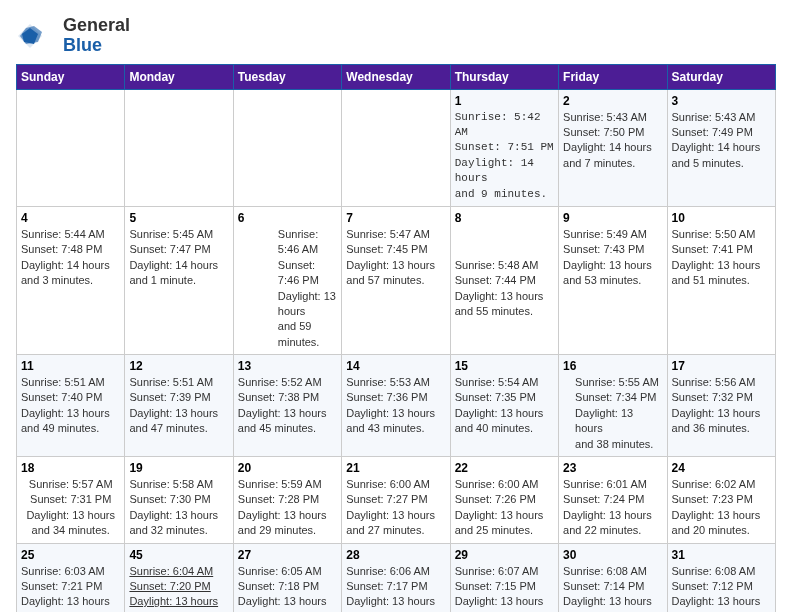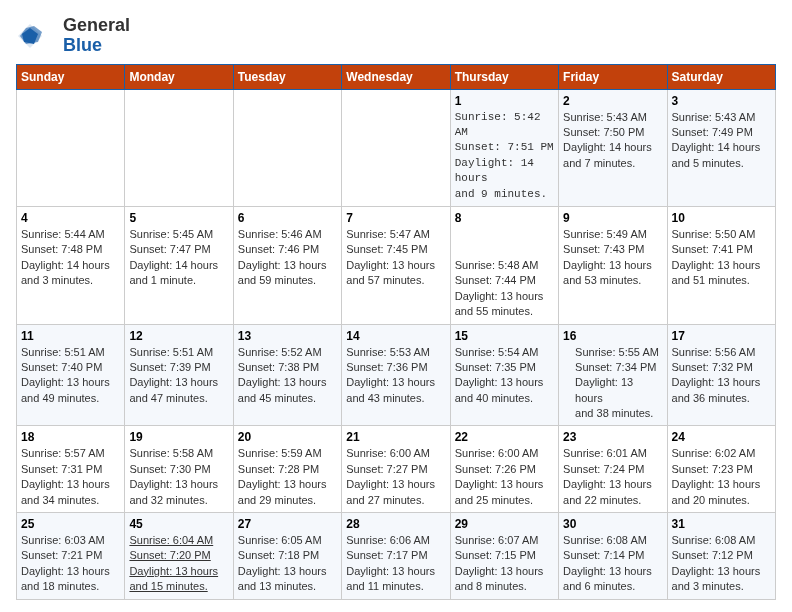--- a/index.html
+++ b/index.html
@@ -43,21 +43,21 @@
     .subtitle {
       font-size: 14px;
       color: #555;
     }
     table {
       width: 100%;
       border-collapse: collapse;
       font-size: 11px;
     }
     thead th {
-      background: #c2410c;
+      background: #4c1d95;
       color: #fff;
       padding: 5px 4px;
       text-align: left;
       font-size: 12px;
       font-weight: bold;
       border: 1px solid #1a5fa8;
     }
     tbody td {
       border: 1px solid #ccc;
       vertical-align: top;
@@ -153,21 +153,21 @@
         </td>
         <td>
           <span class="day-number">5</span>
           <div class="day-info" style="white-space: pre-line;">Sunrise: 5:45 AM
 Sunset: 7:47 PM
 Daylight: 14 hours
 and 1 minute.</div>
         </td>
         <td>
           <span class="day-number">6</span>
-          <div class="day-info" style="white-space: pre-line;">Sunrise: 5:46 AM
+          <div class="day-info" style="white-space: pre-line; margin-left: 40px;">Sunrise: 5:46 AM
 Sunset: 7:46 PM
 Daylight: 13 hours
 and 59 minutes.</div>
         </td>
         <td>
           <span class="day-number">7</span>
           <div class="day-info" style="white-space: pre-line;">Sunrise: 5:47 AM
 Sunset: 7:45 PM
 Daylight: 13 hours
 and 57 minutes.</div>
@@ -241,21 +241,21 @@
           <span class="day-number">17</span>
           <div class="day-info" style="white-space: pre-line;">Sunrise: 5:56 AM
 Sunset: 7:32 PM
 Daylight: 13 hours
 and 36 minutes.</div>
         </td>
       </tr>
       <tr>
         <td>
           <span class="day-number">18</span>
-          <div class="day-info" style="white-space: pre-line;">Sunrise: 5:57 AM
+          <div class="day-info" style="white-space: pre-line; text-align: center;">Sunrise: 5:57 AM
 Sunset: 7:31 PM
 Daylight: 13 hours
 and 34 minutes.</div>
         </td>
         <td>
           <span class="day-number">19</span>
           <div class="day-info" style="white-space: pre-line;">Sunrise: 5:58 AM
 Sunset: 7:30 PM
 Daylight: 13 hours
 and 32 minutes.</div>

